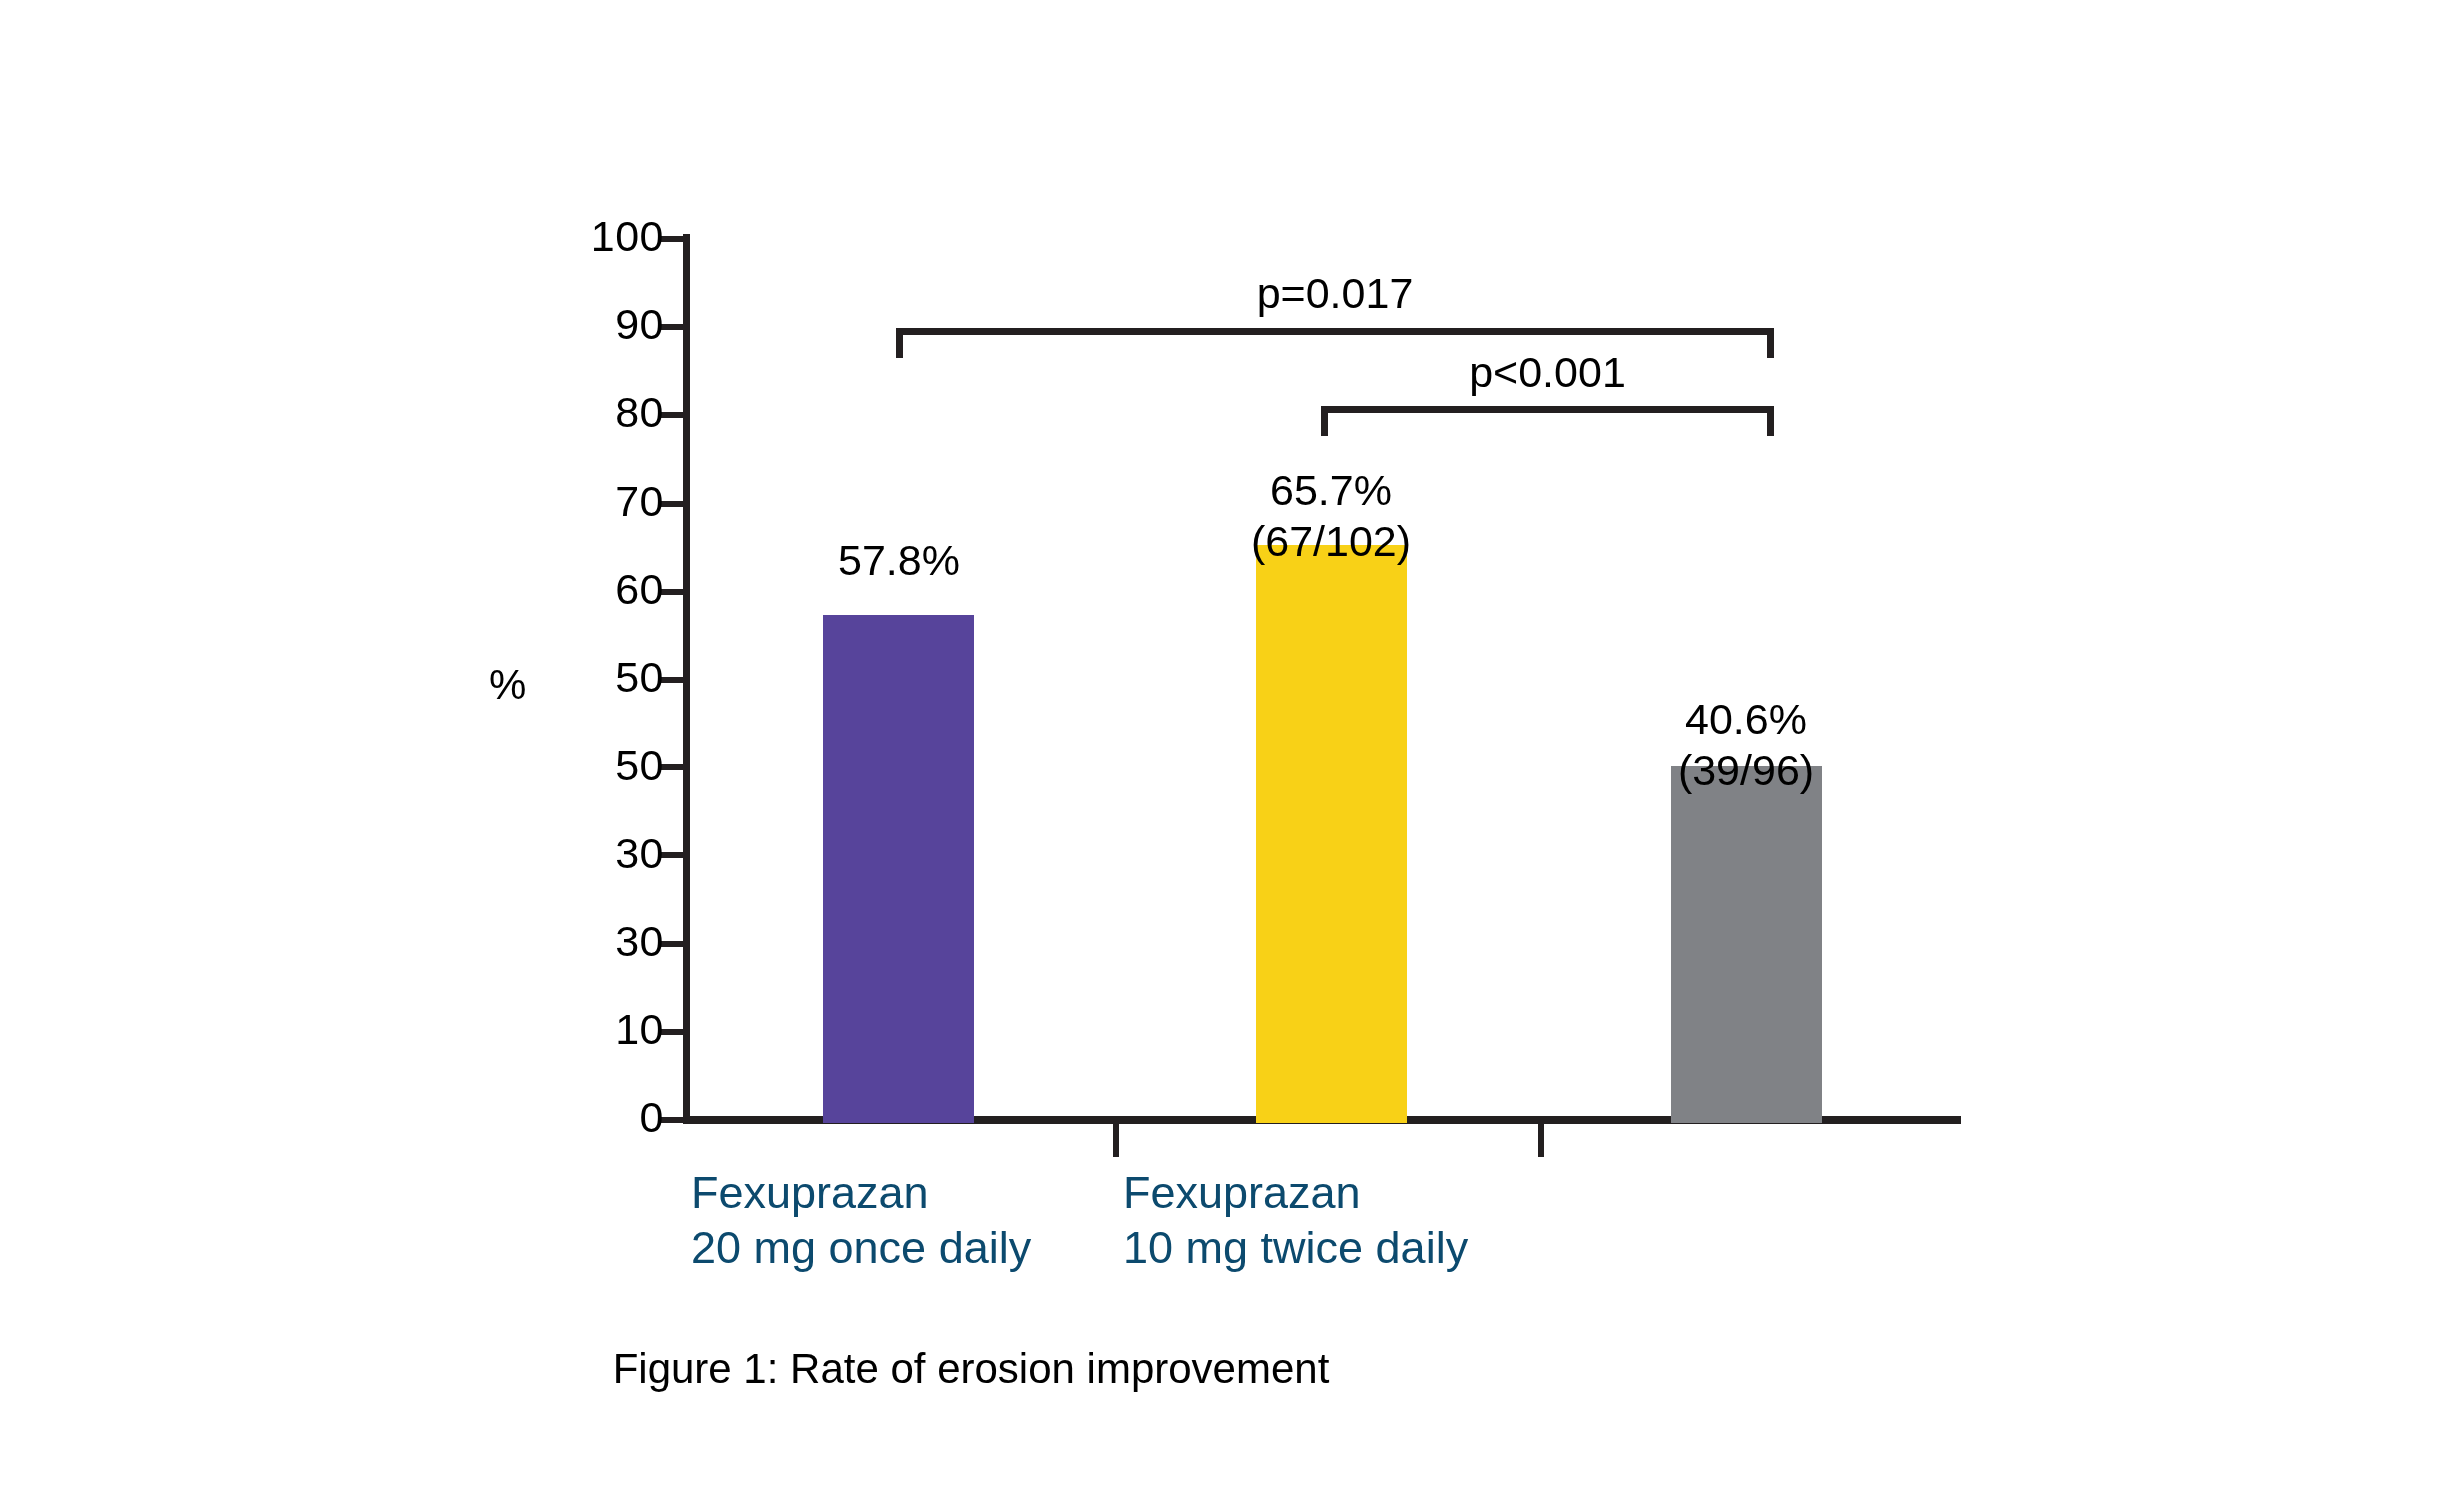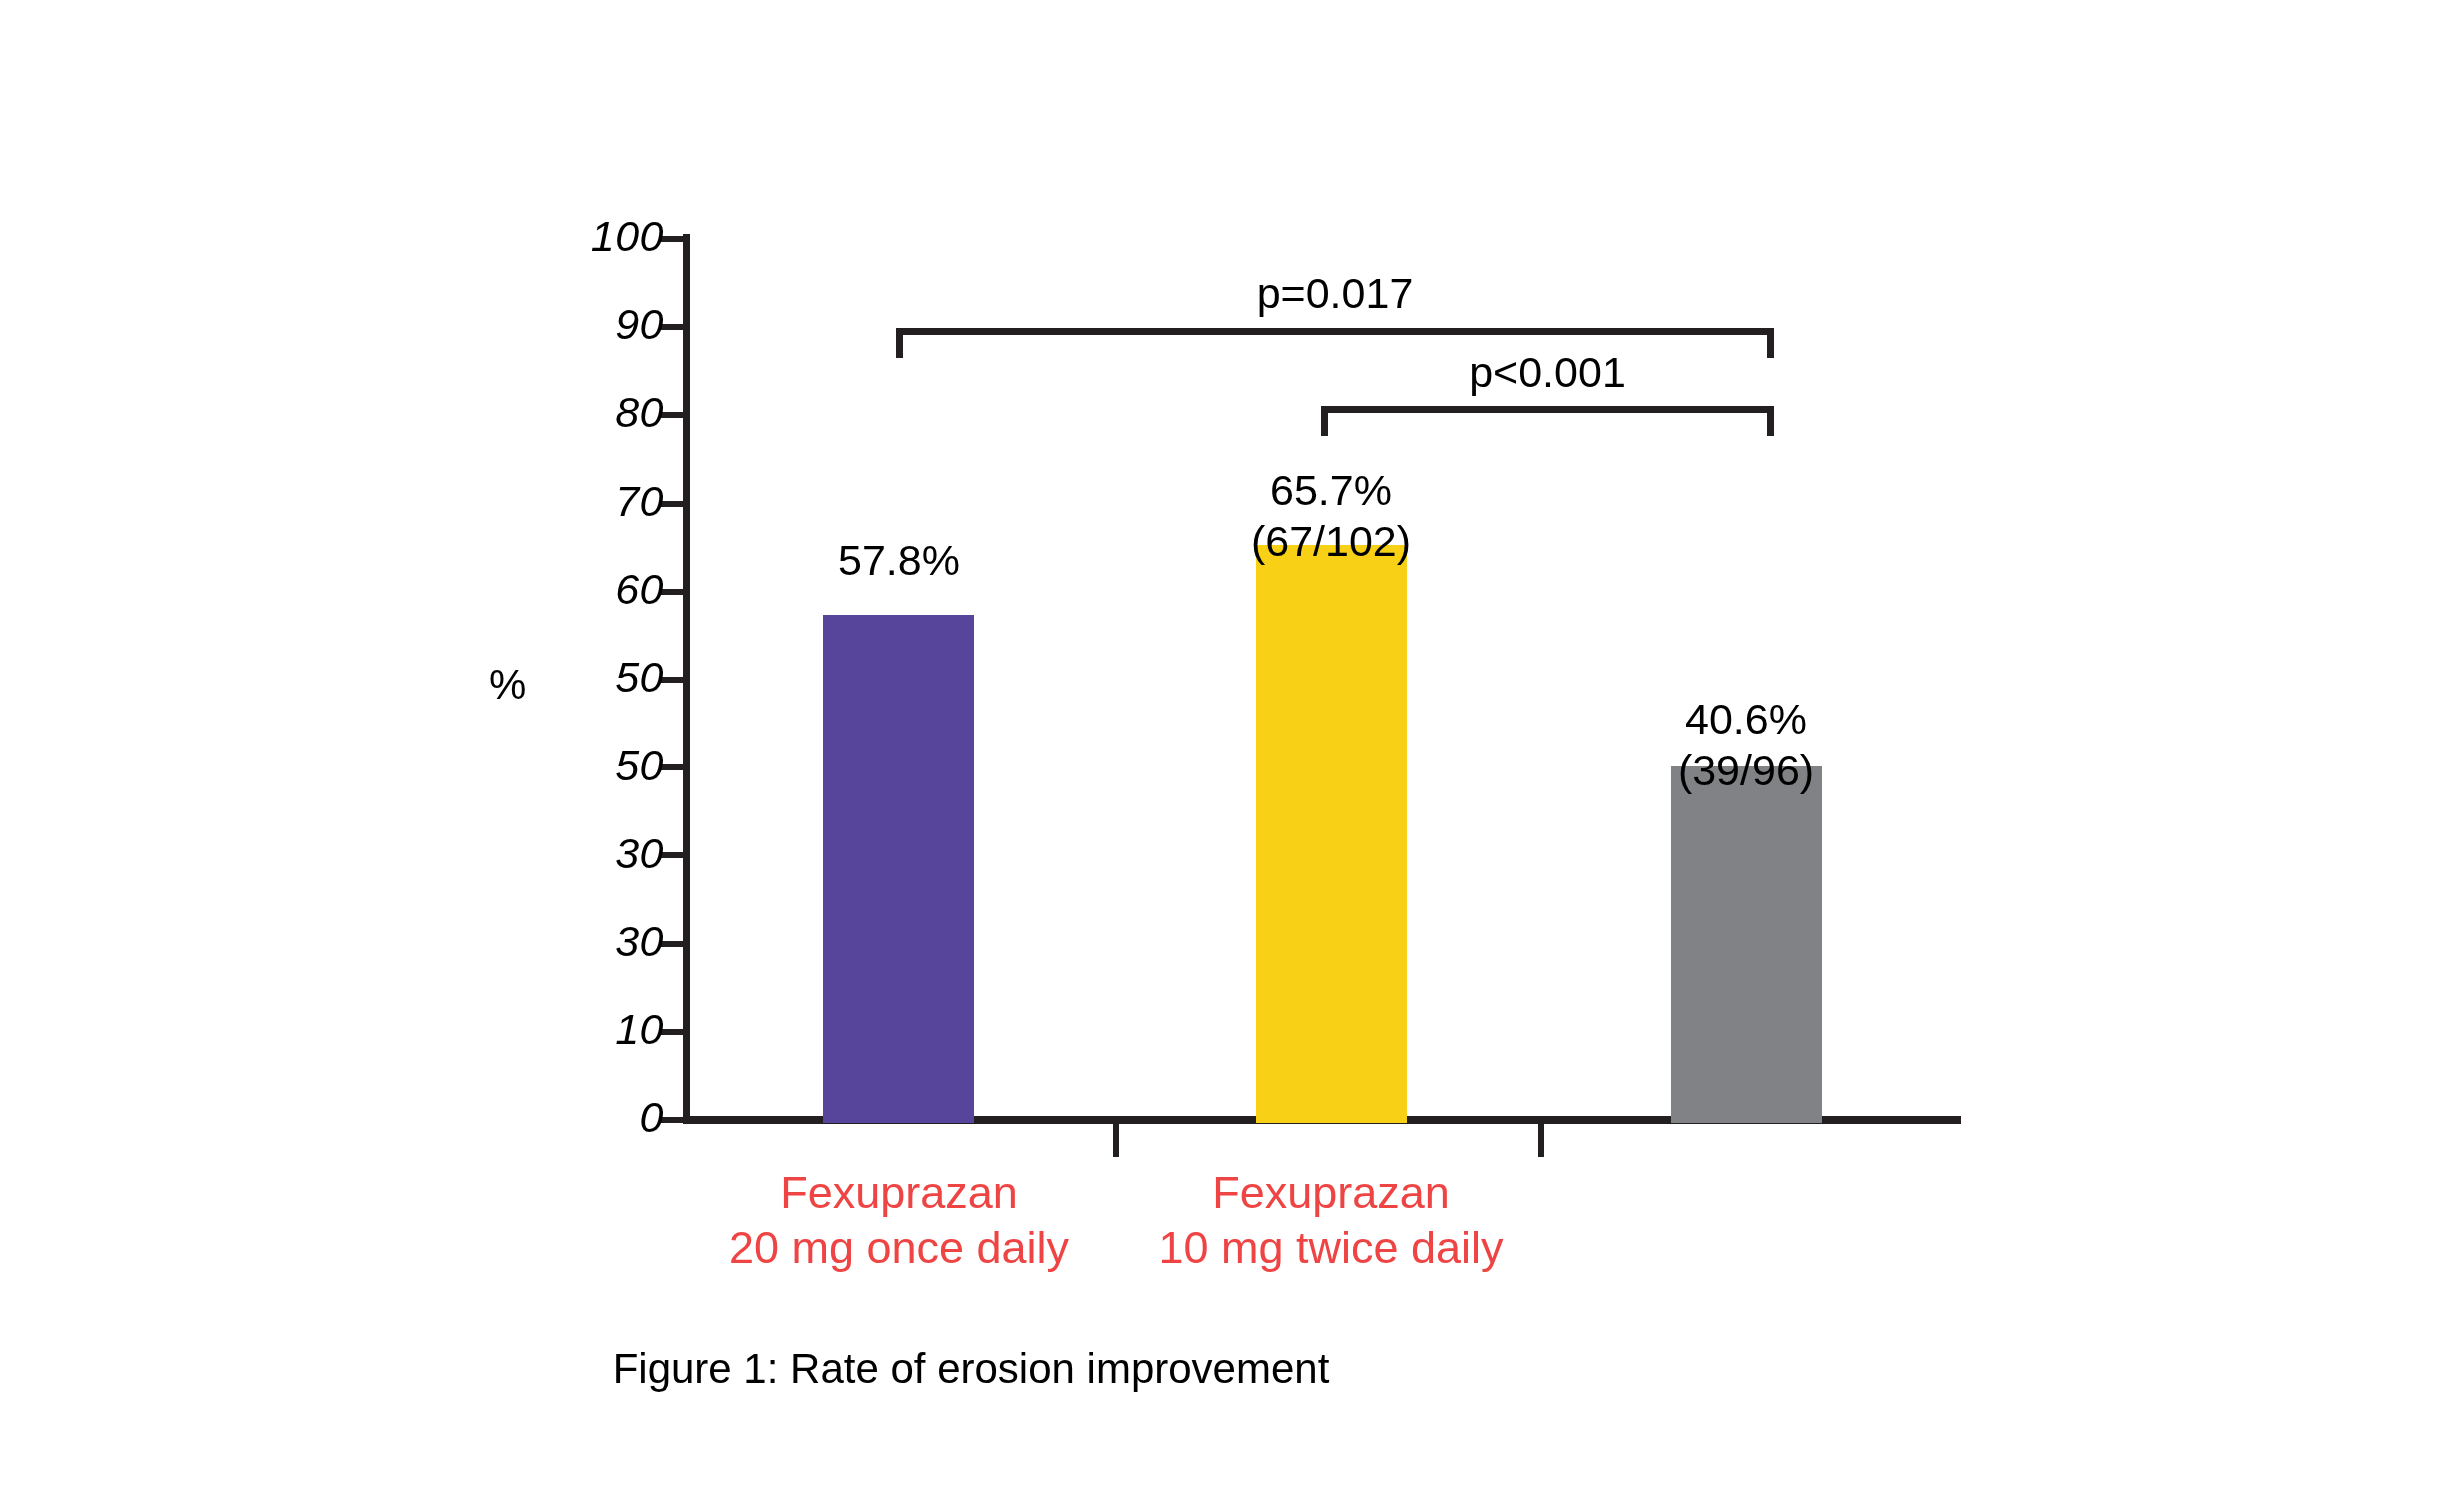--- a/index.html
+++ b/index.html
@@ -44,21 +44,20 @@
     background: #231f20;
   }
   .y-tick-label {
     right: 1774px;          
     text-align: right;
     font-size: 43px;
     line-height: 43px;
     letter-spacing: 0.5px;
     color: #000000;
     white-space: nowrap;
-    font-style: italic;
   }
   .x-tick {
     top: 1123px;
     width: 5.7px;
     height: 34px;
     background: #231f20;
   }
 
   
   #y-axis-title {
@@ -78,24 +77,24 @@
     font-size: 43px;
     line-height: 51px;
     color: #000000;
     white-space: nowrap;
     margin-top: 18px;
   }
 
   
   .cat-label {
     top: 1165px;
-    text-align: center;
+    text-align: left;
     font-size: 45px;
     line-height: 55px;
-    color: #ef4444;
+    color: #0c4a6e;
     white-space: nowrap;
   }
 
   
   .bracket-bar {
     height: 6.6px;
     background: #231f20;
   }
   .bracket-end {
     width: 6.6px;

